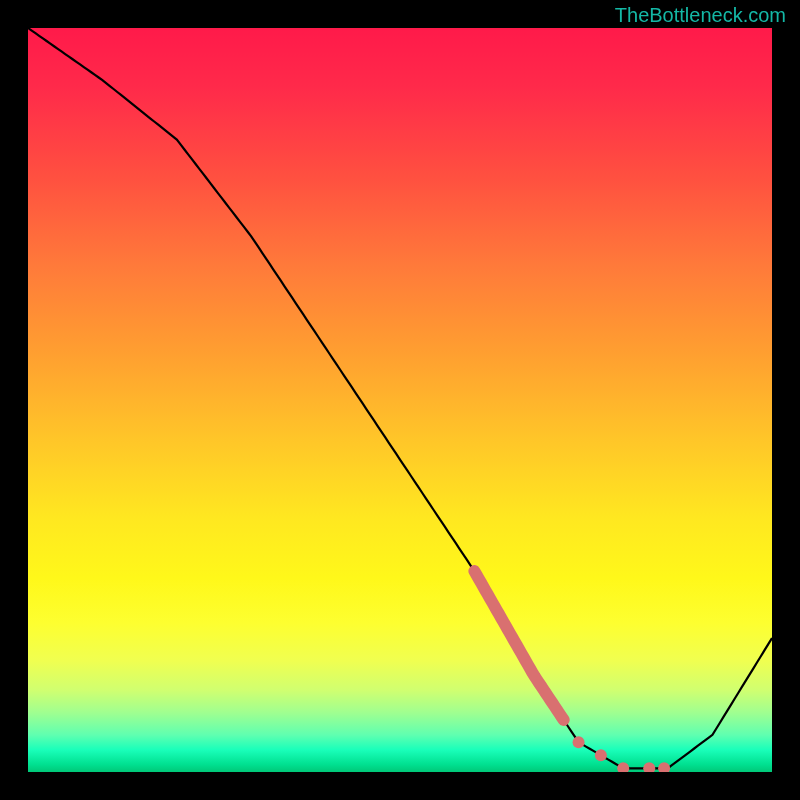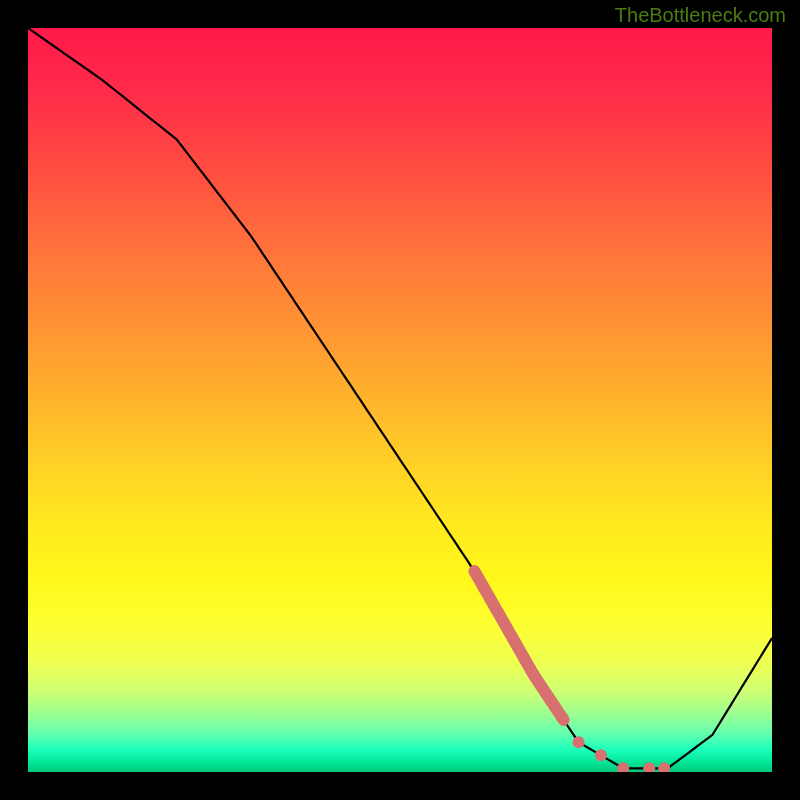--- a/index.html
+++ b/index.html
@@ -8,21 +8,21 @@
     height: 800px;
     background: #000;
     position: relative;
     overflow: hidden;
     font-family: Arial, sans-serif;
   }
   .watermark {
     position: absolute;
     top: 4px;
     right: 14px;
-    color: #4d7c0f;
+    color: #14b8a6;
     font-size: 20px;
     font-weight: 500;
     z-index: 10;
   }
   .plot-area {
     position: absolute;
     top: 28px;
     left: 28px;
     width: 744px;
     height: 744px;

